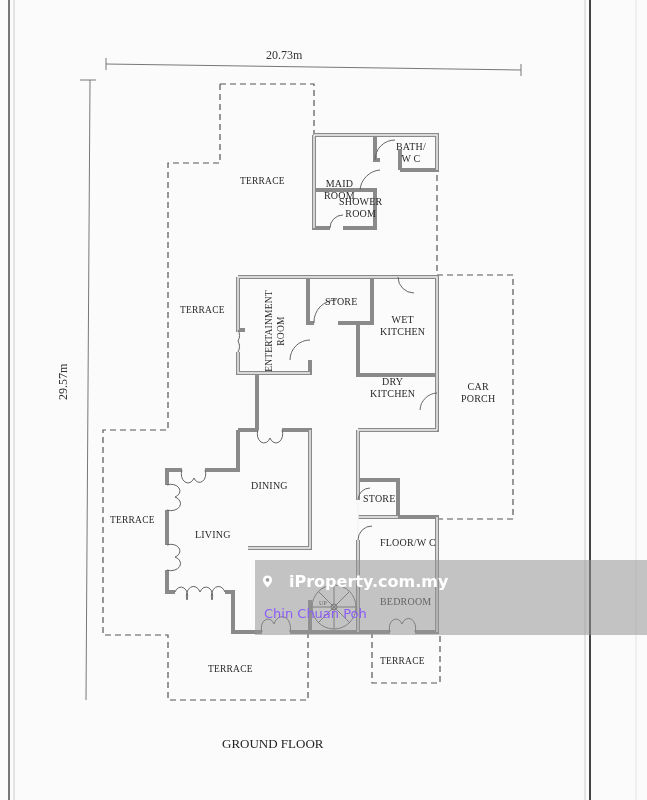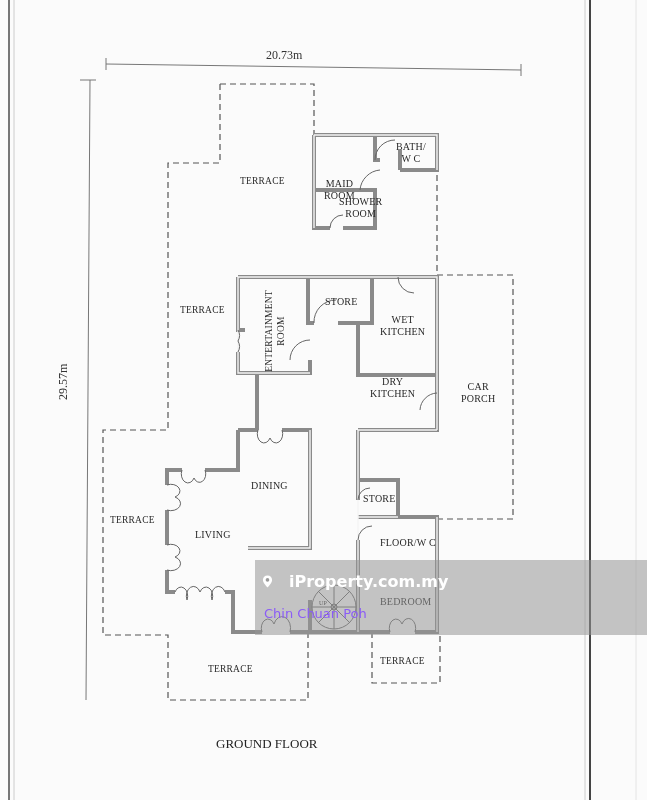--- a/index.html
+++ b/index.html
@@ -131,21 +131,21 @@
 <div class="lbl" style="left:380px;top:537px;">FLOOR/W C</div>
 <div class="lbl" style="left:380px;top:596px;">BEDROOM</div>
 <div class="lbl" style="left:319px;top:597px;font-size:6px;">UP</div>
 
 <div class="lbl" style="left:240px;top:175px;font-size:9.5px;">TERRACE</div>
 <div class="lbl" style="left:180px;top:304px;font-size:9.5px;">TERRACE</div>
 <div class="lbl" style="left:110px;top:514px;font-size:9.5px;">TERRACE</div>
 <div class="lbl" style="left:208px;top:663px;font-size:9.5px;">TERRACE</div>
 <div class="lbl" style="left:380px;top:655px;font-size:9.5px;">TERRACE</div>
 
-<div class="title" style="left:216px;top:736px;">GROUND FLOOR</div>
+<div class="title" style="left:222px;top:736px;">GROUND FLOOR</div>
 
 <div class="watermark"></div>
 <div class="wm-brand">
   <svg class="pin" viewBox="0 0 12 14">
     <path d="M6 0.5 C3 0.5 1 2.6 1 5.3 C1 8.5 6 13.5 6 13.5 C6 13.5 11 8.5 11 5.3 C11 2.6 9 0.5 6 0.5 Z" fill="#fff"></path>
     <circle cx="6" cy="5.3" r="2" fill="#9a9a9a"></circle>
   </svg>
   <span>iProperty.com.my</span>
 </div>
 <div class="wm-agent">Chin Chuan Poh</div>

